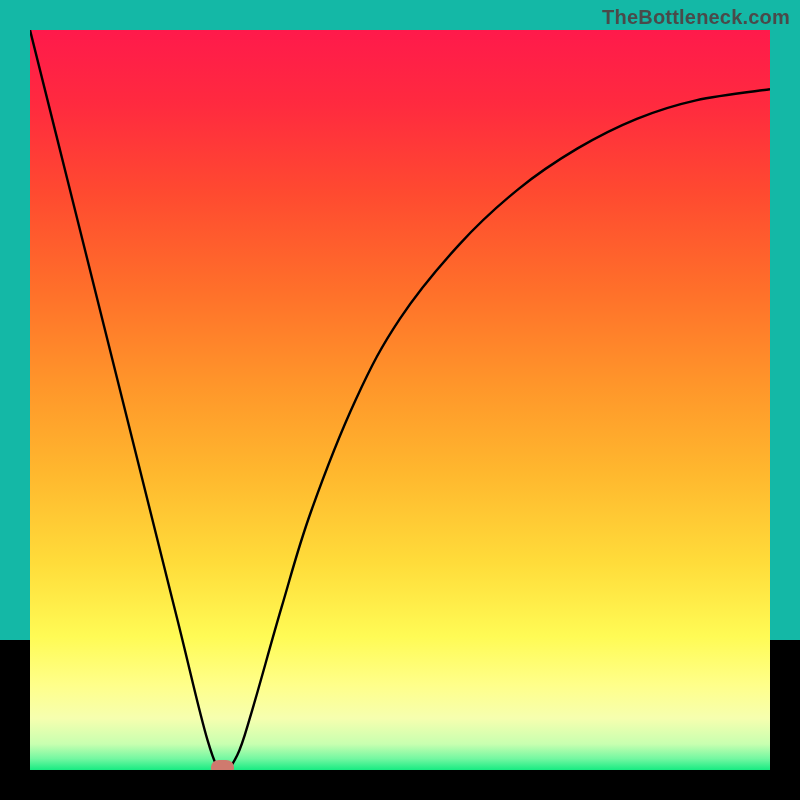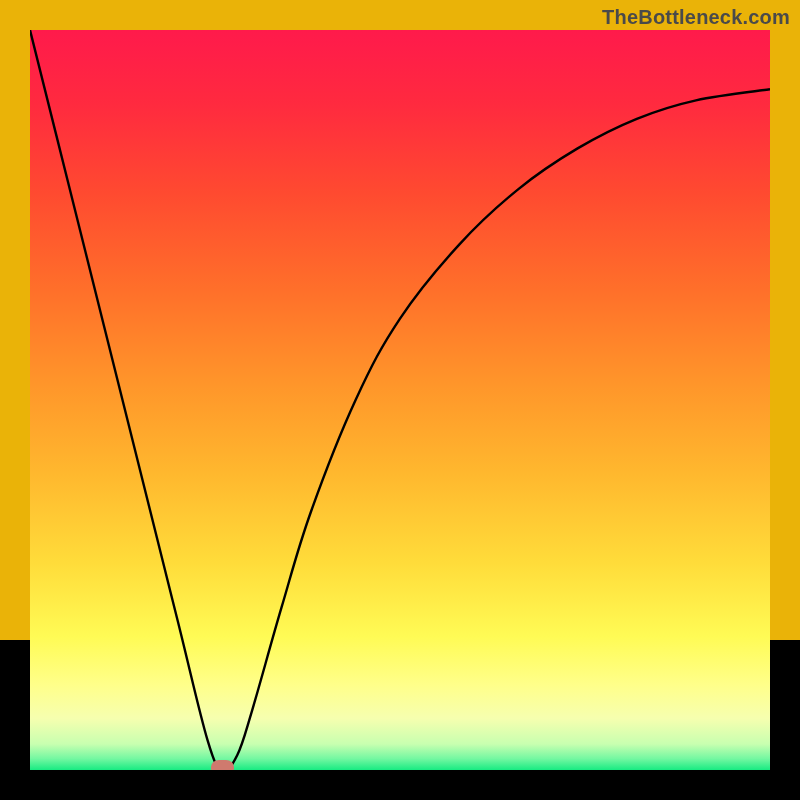--- a/index.html
+++ b/index.html
@@ -10,21 +10,21 @@
     background: #000;
     overflow: hidden;
     font-family: Arial, Helvetica, sans-serif;
   }
   .frame {
     position: absolute;
     left: 0;
     top: 0;
     width: 800px;
     height: 640px;
-    background: #eab308;
+    background: #14b8a6;
   }
   .plot {
     position: absolute;
     left: 30px;
     top: 30px;
     width: 740px;
     height: 740px;
     overflow: hidden;
   }
   .plot svg {

